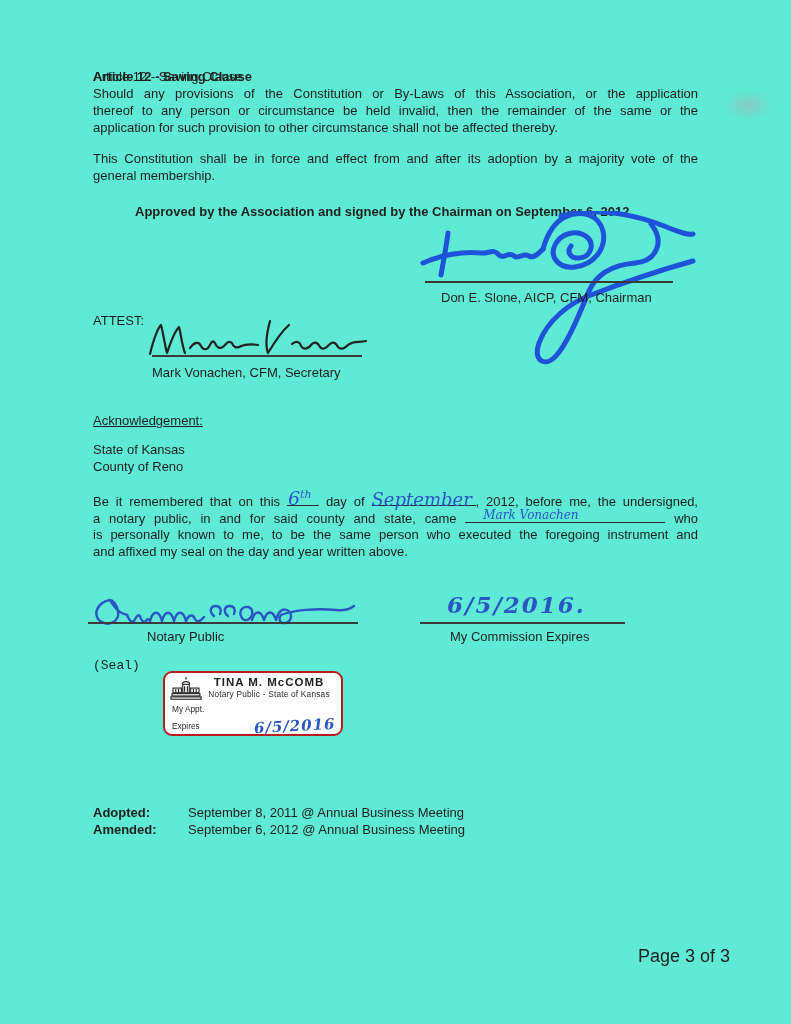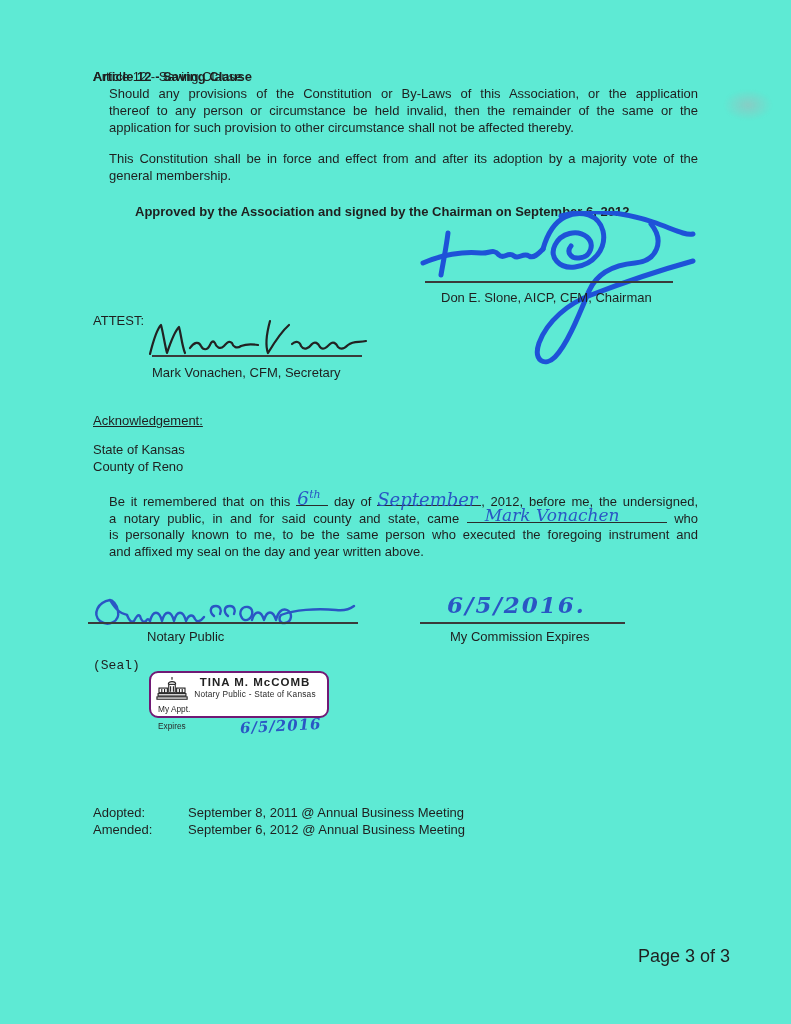--- a/index.html
+++ b/index.html
@@ -6,46 +6,46 @@
   .page{
     position:relative;
     width:791px;height:1024px;
     background:#5eead4;
     font-family:"Liberation Sans","DejaVu Sans",sans-serif;
     font-size:13px;line-height:17px;color:#1f1f1f;
     overflow:hidden;
   }
   .abs{position:absolute;}
   .bold{font-weight:bold;}
-  .jline{text-align:justify;text-align-last:justify;height:17px;white-space:normal;margin-left:16px;}
+  .jline{text-align:justify;text-align-last:justify;height:17px;white-space:normal;}
   .jlast{text-align:right;text-align-last:left;}
   .content-col{left:93px;width:605px;}
   .uline{text-decoration:underline;}
   .blank{display:inline-block;position:relative;border-bottom:1.6px solid #2b2b2b;height:13px;vertical-align:baseline;}
   .hand{font-family:"DejaVu Serif",serif;font-style:italic;color:#2a56c4;white-space:nowrap;}
   .sig-line{position:absolute;background:#3a3a3a;height:1.6px;}
   .stamp{
-    position:absolute;left:149px;top:671px;width:180px;height:47px;
-    border:2px solid #701a75;border-radius:9px;background:#fff;
+    position:absolute;left:163px;top:671px;width:180px;height:65px;
+    border:2px solid #b91c1c;border-radius:9px;background:#fff;
     box-sizing:border-box;padding:3px 5px 2px 5px;
   }
   .stamp-top{display:flex;align-items:flex-start;}
   .stamp-top-text{flex:1;text-align:center;}
   .stamp-name{font-size:11.5px;font-weight:600;letter-spacing:1px;line-height:13px;color:#222;}
   .stamp-title{font-size:8.3px;line-height:10px;color:#2a2a2a;letter-spacing:.2px;}
   .stamp-bottom{display:flex;align-items:flex-end;margin-top:-1px;margin-left:2px;gap:21px;}
   .stamp-exp-label{font-size:8.3px;color:#2a2a2a;}
   .stamp-date{font-size:15px;letter-spacing:1px;margin-left:3px;margin-top:-8px;transform:rotate(-3deg);font-weight:600;}
   .artifact{
     position:absolute;left:724px;top:90px;width:48px;height:30px;
     background:radial-gradient(ellipse at center, rgba(176,176,182,0.5), rgba(200,200,205,0.0) 72%);
     filter:blur(1px);
   }
   .footer-row{display:flex;}
-  .footer-label{width:95px;}
+  .footer-label{width:95px;font-weight:bold;}
   svg{display:block;}
 </style>
 </head>
 <body>
 
 <div class="page">
 
   <div class="artifact"></div>
 
   <div class="abs content-col" style="top:68px;">Article 12 - Saving Clause</div>
@@ -87,21 +87,21 @@
   </svg>
   <div class="sig-line" style="left:152px;top:355px;width:210px;"></div>
   <div class="abs" style="left:152px;top:364px;">Mark Vonachen, CFM, Secretary</div>
 
   <div class="abs uline" style="left:93px;top:412px;">Acknowledgement:</div>
   <div class="abs" style="left:93px;top:441px;">State of Kansas</div>
   <div class="abs" style="left:93px;top:458px;">County of Reno</div>
 
   <div class="abs content-col" style="top:492px;">
     <div class="jline"><span>Be it remembered that on this</span> <span class="blank" style="width:32px;"><span class="hand" style="position:absolute;left:1px;bottom:-2px;font-size:19px;"><span>6</span><sup style="font-size:11px;">th</sup></span></span> <span>day of</span> <span class="blank" style="width:104px;"><span class="hand" style="position:absolute;left:0px;bottom:-3px;font-size:18px;">September</span></span><span>, 2012, before me, the undersigned,</span></div>
-    <div class="jline"><span>a notary public, in and for said county and state, came</span> <span class="blank" style="width:200px;"><span class="hand" style="position:absolute;left:18px;bottom:-2px;font-size:17px;">Mark Vonachen</span></span> <span>who</span></div>
+    <div class="jline"><span>a notary public, in and for said county and state, came</span> <span class="blank" style="width:200px;"><span class="hand" style="position:absolute;left:18px;bottom:-2px;font-size:12px;">Mark Vonachen</span></span> <span>who</span></div>
     <div class="jline">is personally known to me, to be the same person who executed the foregoing instrument and</div>
     <div class="jline jlast">and affixed my seal on the day and year written above.</div>
   </div>
 
   <svg class="abs" style="left:86px;top:592px;" width="280" height="36" viewBox="0 0 280 36">
     <g fill="none" stroke="#2a56c4" stroke-width="2.4" stroke-linecap="round" stroke-linejoin="round">
       <path d="M24,8 C12,10 6,22 14,29 C22,35 34,30 32,19 C31,12 26,8 24,8 C34,24 38,21 41,23"></path>
       <path d="M41,23 C43,28 45,31 48,29 C50,25 52,22 54,24 C55,28 57,31 60,29 C62,25 64,29 64,29"></path>
       <path d="M64,29 C67,18 73,18 76,29 C79,18 85,18 88,29 C91,18 97,18 100,29 C103,22 107,22 109,27 C111,31 115,29 118,25"></path>
       <path d="M128,24 C123,20 124,14 130,14 C134,14 136,18 134,22"></path>

